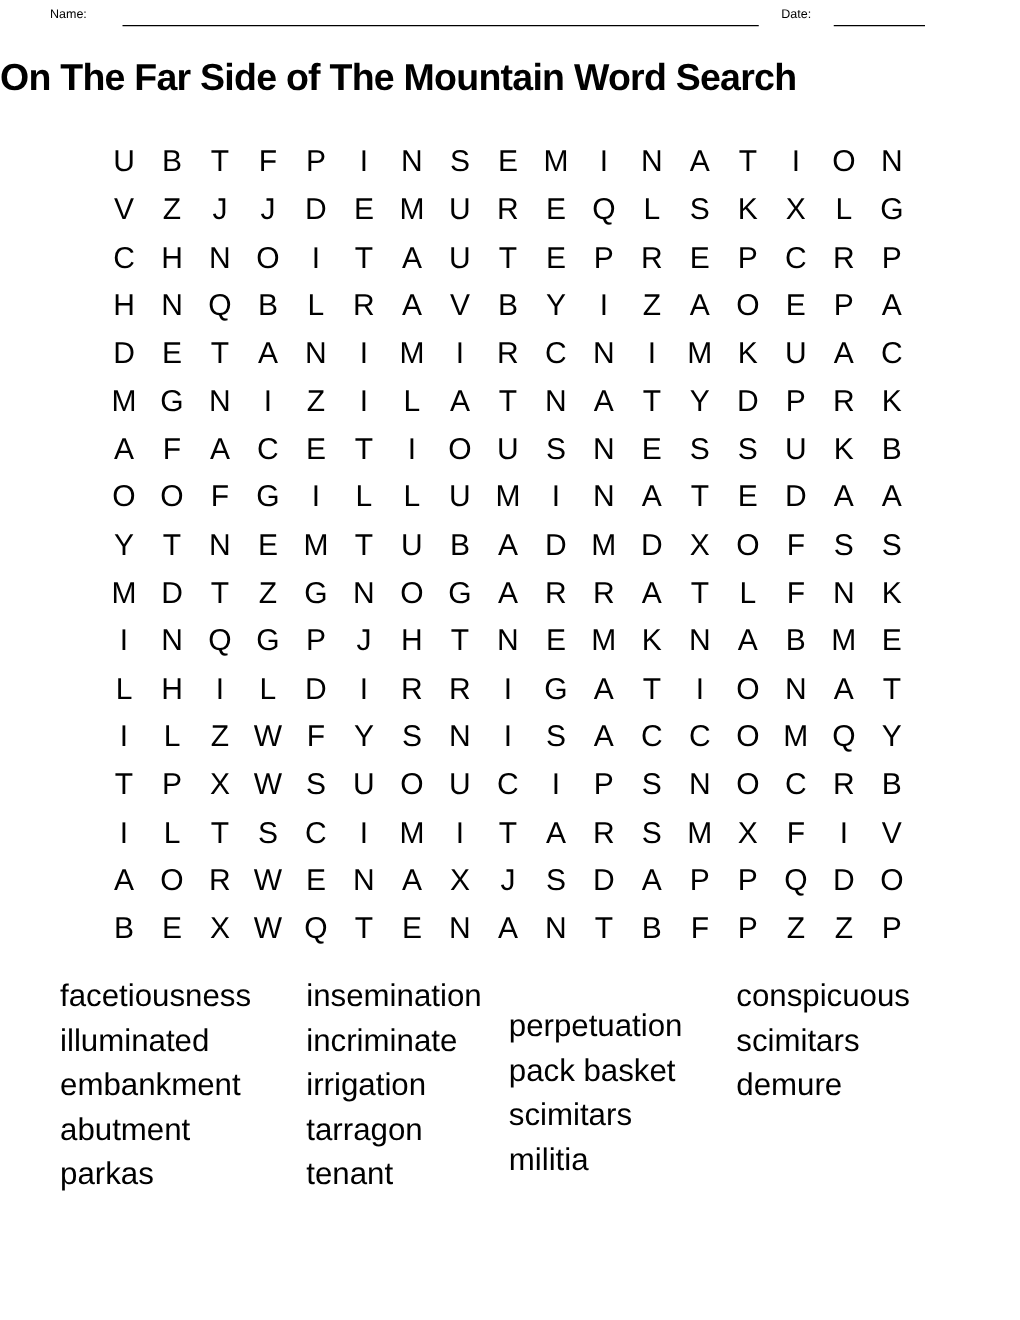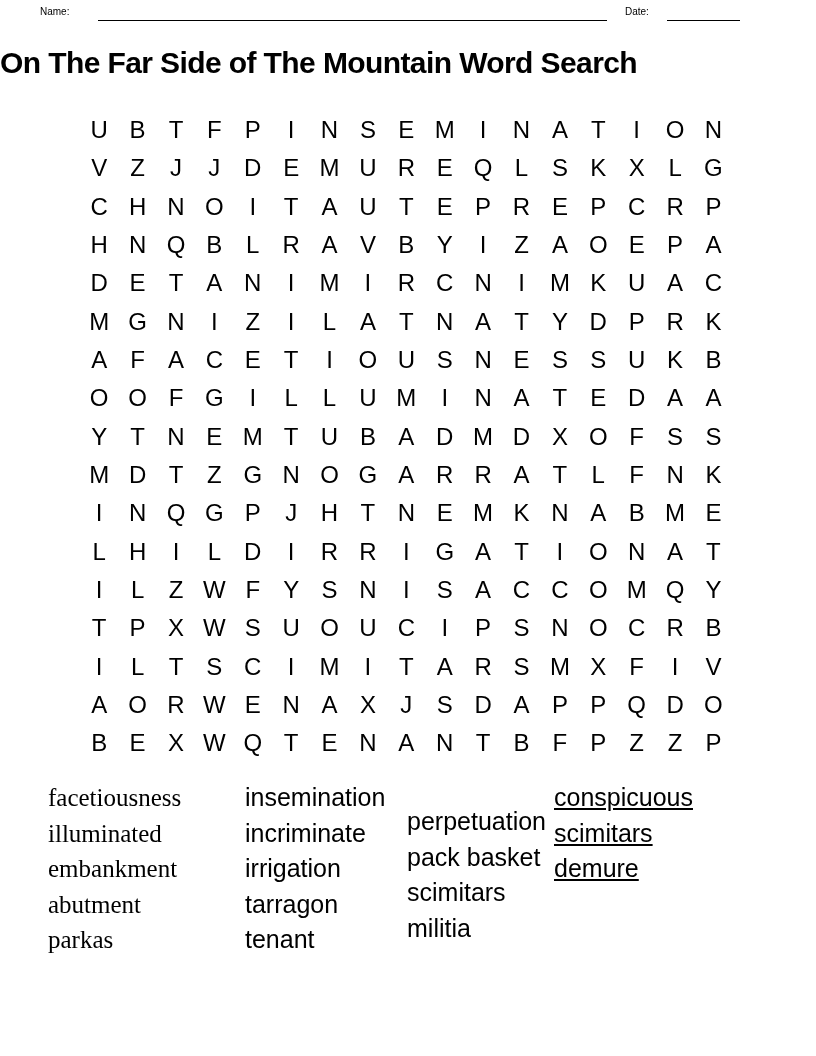--- a/index.html
+++ b/index.html
@@ -74,24 +74,24 @@
     position: absolute;
     left: 0;
     top: 780px;
     width: 816px;
     height: 200px;
   }
   .word-col {
     position: absolute;
     top: 0;
   }
-  .word-col.col-0 { left: 48px; font-family: Liberation Serif, serif;  }
+  .word-col.col-0 { left: 48px;  }
   .word-col.col-1 { left: 245px; }
   .word-col.col-2 { left: 407px; margin-top: 24px; }
-  .word-col.col-3 { left: 554px; text-decoration: underline; }
+  .word-col.col-3 { left: 589px; }
   .word {
     font-size: 25px;
     line-height: 35.6px;
     white-space: nowrap;
     color: #000;
   }
 </style>
 </head>
 <body>
 

